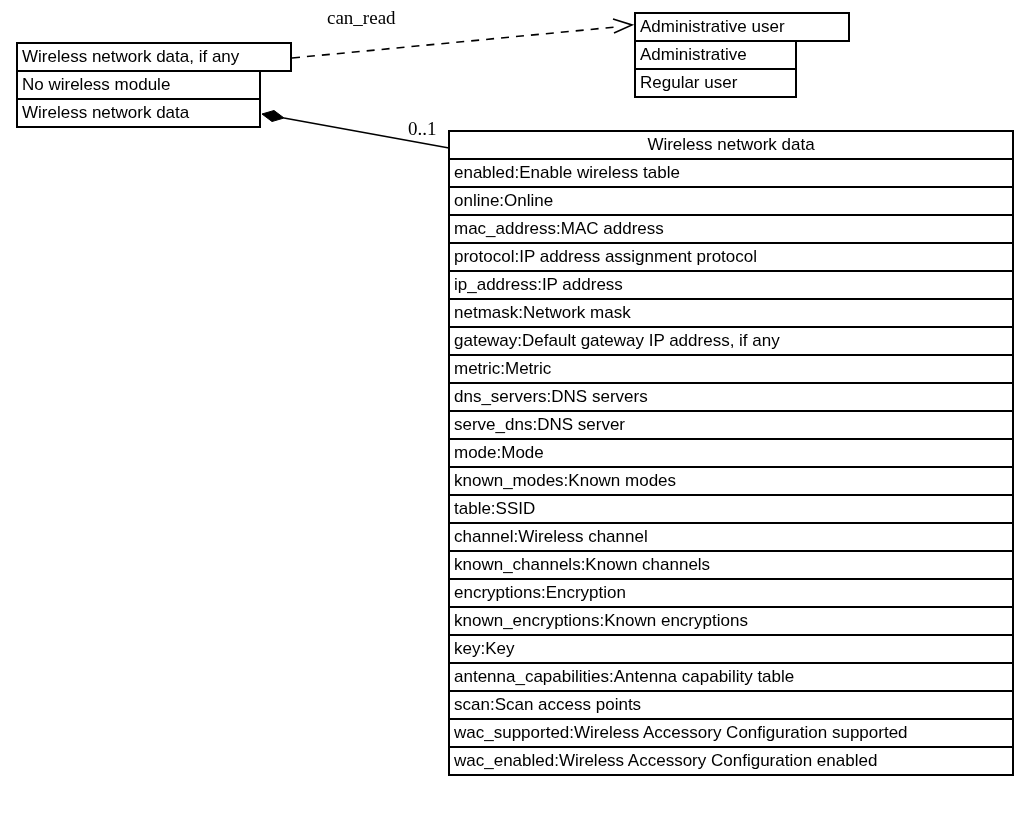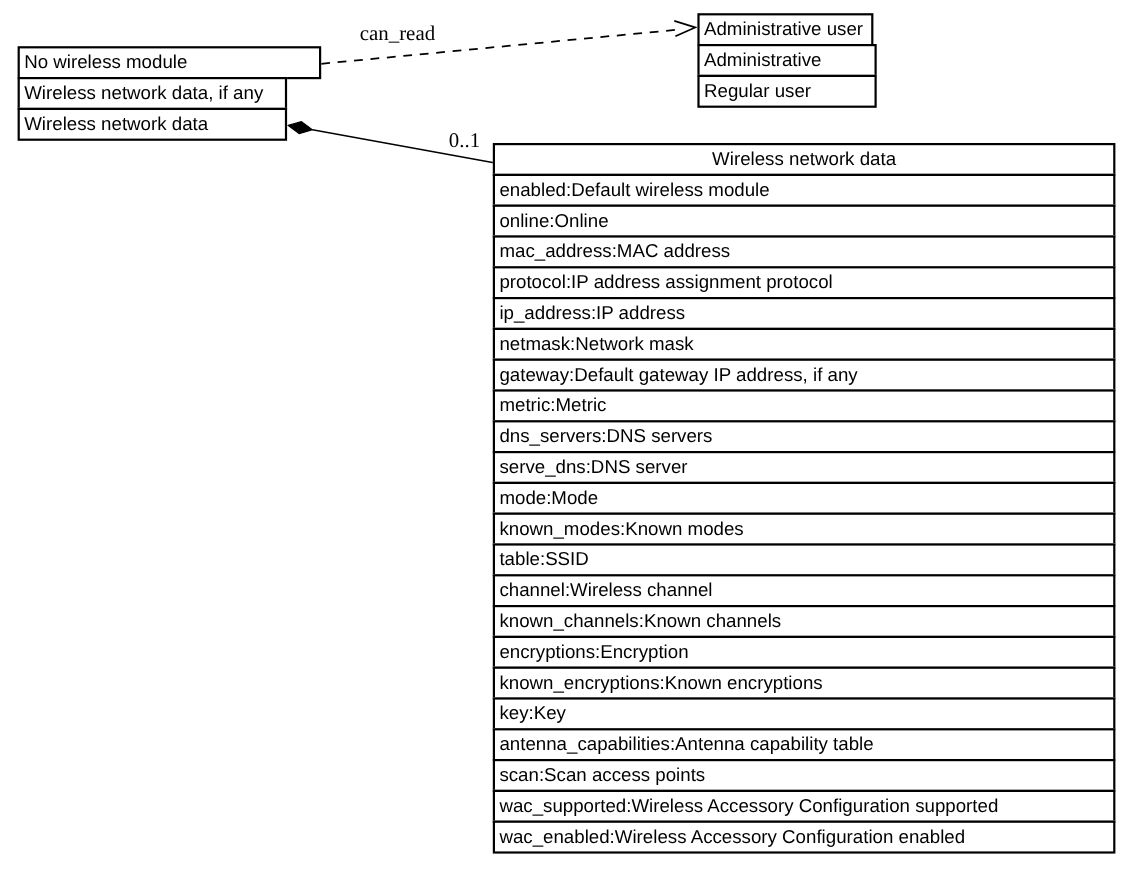--- a/index.html
+++ b/index.html
@@ -38,66 +38,66 @@
   }
   .row + .row { margin-top: -2px; }
   .repeat-wrap { margin-top: -2px; }
 
   .node-left { left: 16px; top: 42px; }
   .node-left .row { width: 245px; }
   .node-left .row:first-child { width: 276px; }
 
   .node-right { left: 634px; top: 12px; }
   .node-right .row { width: 163px; }
-  .node-right .row:first-child { width: 160px; }
+  .node-right .row:first-child { width: 216px; }
 
   .main-table { left: 448px; top: 130px; }
   .main-table .row { width: 566px; }
   .main-table .row.header { text-align: center; }
 
   .edge-label {
     position: absolute;
     font-family: "Liberation Serif", "DejaVu Serif", serif;
     font-size: 19px;
     color: #000000;
     white-space: nowrap;
   }
-  #label-canread { left: 327px; top: 20px; }
+  #label-canread { left: 327px; top: 7px; }
   #label-mult { left: 408px; top: 118px; }
 </style>
 </head>
 <body>
 
 <div class="canvas">
 
   <svg class="overlay" width="1028" height="813" viewBox="0 0 1028 813">
 
     <path d="M 292 58 L 616 27" stroke="#000000" stroke-width="1.6" stroke-dasharray="8,7" fill="none"></path>
     <polyline points="614,33 632,25 613,19" stroke="#000000" stroke-width="1.6" fill="none"></polyline>
 
     <polygon points="262,114 274,110.5 284,118 272,121.5" fill="#000000" stroke="#000000" stroke-width="1"></polygon>
     <line x1="284" y1="118" x2="449" y2="148" stroke="#000000" stroke-width="1.3"></line>
   </svg>
 
   <div class="stack node-left">
+      <div class="row">Wireless network data, if any</div>
       <div class="row">No wireless module</div>
-      <div class="row">Wireless network data, if any</div>
       <div class="row">Wireless network data</div>
     </div>
 
   <div class="stack node-right">
       <div class="row">Administrative user</div>
       <div class="row">Administrative</div>
       <div class="row">Regular user</div>
     </div>
 
   <div class="stack main-table">
     <div class="row header">Wireless network data</div>
     <div class="repeat-wrap">
-        <div class="row">enabled:Default wireless module</div>
+        <div class="row">enabled:Enable wireless table</div>
         <div class="row">online:Online</div>
         <div class="row">mac_address:MAC address</div>
         <div class="row">protocol:IP address assignment protocol</div>
         <div class="row">ip_address:IP address</div>
         <div class="row">netmask:Network mask</div>
         <div class="row">gateway:Default gateway IP address, if any</div>
         <div class="row">metric:Metric</div>
         <div class="row">dns_servers:DNS servers</div>
         <div class="row">serve_dns:DNS server</div>
         <div class="row">mode:Mode</div>

